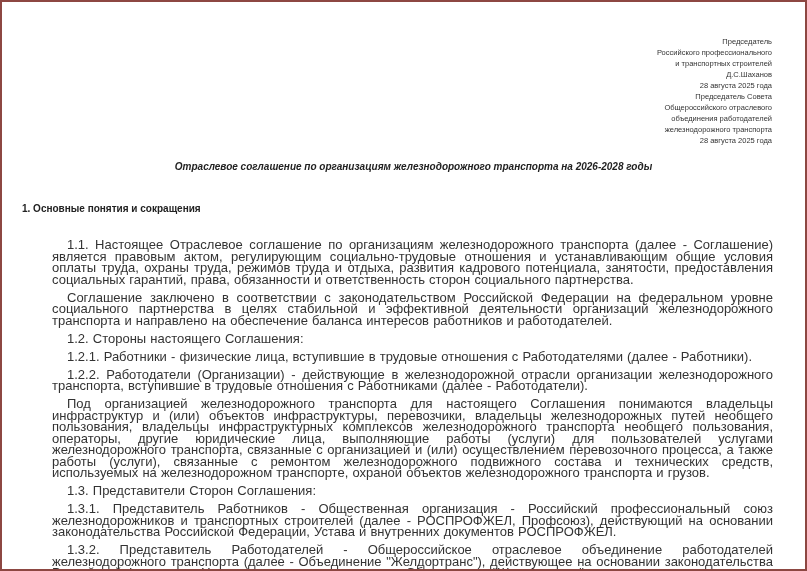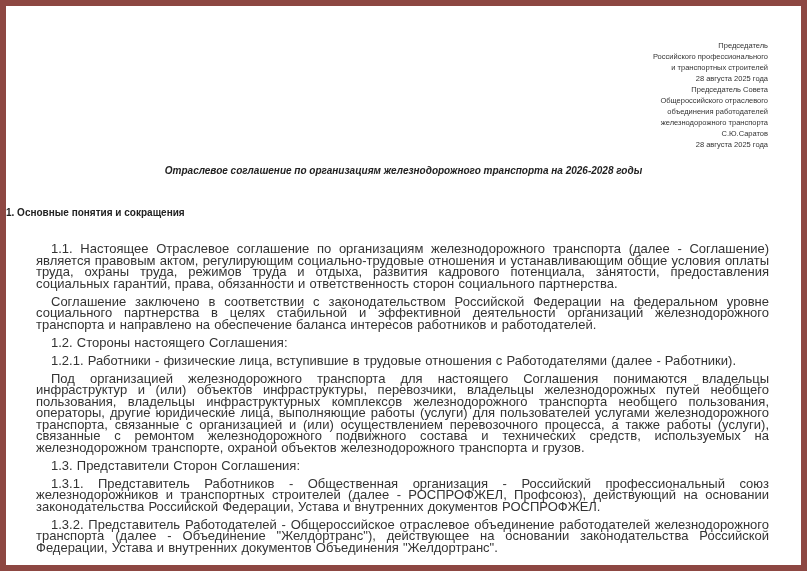--- a/index.html
+++ b/index.html
@@ -4,23 +4,24 @@
 <style>
   * { margin: 0; padding: 0; box-sizing: border-box; }
   html, body { background: #ffffff; }
   body { font-family: "Liberation Sans", sans-serif; }
 
   .page {
     position: relative;
     width: 807px;
     height: 571px;
     background: #ffffff;
-    border: 6px solid #f9a8d4;
+    border: 2px solid #f9a8d4;
     overflow: hidden;
     color: #1a1a1a;
+    padding-left: 20px;
   }
 
   .signatories {
     margin-top: 34px;
     padding-right: 33px;
     text-align: right;
     font-size: 7.5px;
     line-height: 11px;
     color: #333333;
   }
@@ -63,37 +64,38 @@
 </style>
 </head>
 <body>
 
 <div class="page" style="border-color: rgb(141, 71, 66); background: rgb(255, 255, 255);">
 
   <div class="signatories">
     <div>Председатель</div>
     <div>Российского профессионального</div>
     <div>и транспортных строителей</div>
+    <div>Д.С.Шаханов</div>
     <div>28 августа 2025 года</div>
     <div>Председатель Совета</div>
     <div>Общероссийского отраслевого</div>
     <div>объединения работодателей</div>
     <div>железнодорожного транспорта</div>
-    <div>С.Ю.Саратов</div>
     <div>28 августа 2025 года</div>
   </div>
 
   <div class="doc-title">Отраслевое соглашение по организациям железнодорожного транспорта на 2026-2028 годы</div>
 
   <div class="section-heading">1. Основные понятия и сокращения</div>
 
   <div class="body-text">
     <p>1.1. Настоящее Отраслевое соглашение по организациям железнодорожного транспорта (далее - Соглашение) является правовым актом, регулирующим социально-трудовые отношения и устанавливающим общие условия оплаты труда, охраны труда, режимов труда и отдыха, развития кадрового потенциала, занятости, предоставления социальных гарантий, права, обязанности и ответственность сторон социального партнерства.</p>
     <p>Соглашение заключено в соответствии с законодательством Российской Федерации на федеральном уровне социального партнерства в целях стабильной и эффективной деятельности организаций железнодорожного транспорта и направлено на обеспечение баланса интересов работников и работодателей.</p>
     <p>1.2. Стороны настоящего Соглашения:</p>
     <p>1.2.1. Работники - физические лица, вступившие в трудовые отношения с Работодателями (далее - Работники).</p>
+    <p>1.2.2. Работодатели (Организации) - действующие в железнодорожной отрасли организации железнодорожного транспорта, вступившие в трудовые отношения с Работниками (далее - Работодатели).</p>
     <p>Под организацией железнодорожного транспорта для настоящего Соглашения понимаются владельцы инфраструктур и (или) объектов инфраструктуры, перевозчики, владельцы железнодорожных путей необщего пользования, владельцы инфраструктурных комплексов железнодорожного транспорта необщего пользования, операторы, другие юридические лица, выполняющие работы (услуги) для пользователей услугами железнодорожного транспорта, связанные с организацией и (или) осуществлением перевозочного процесса, а также работы (услуги), связанные с ремонтом железнодорожного подвижного состава и технических средств, используемых на железнодорожном транспорте, охраной объектов железнодорожного транспорта и грузов.</p>
     <p>1.3. Представители Сторон Соглашения:</p>
     <p>1.3.1. Представитель Работников - Общественная организация - Российский профессиональный союз железнодорожников и транспортных строителей (далее - РОСПРОФЖЕЛ, Профсоюз), действующий на основании законодательства Российской Федерации, Устава и внутренних документов РОСПРОФЖЕЛ.</p>
     <p>1.3.2. Представитель Работодателей - Общероссийское отраслевое объединение работодателей железнодорожного транспорта (далее - Объединение "Желдортранс"), действующее на основании законодательства Российской Федерации, Устава и внутренних документов Объединения "Желдортранс".</p>
   </div>
 
 </div>
 
 </body></html>

